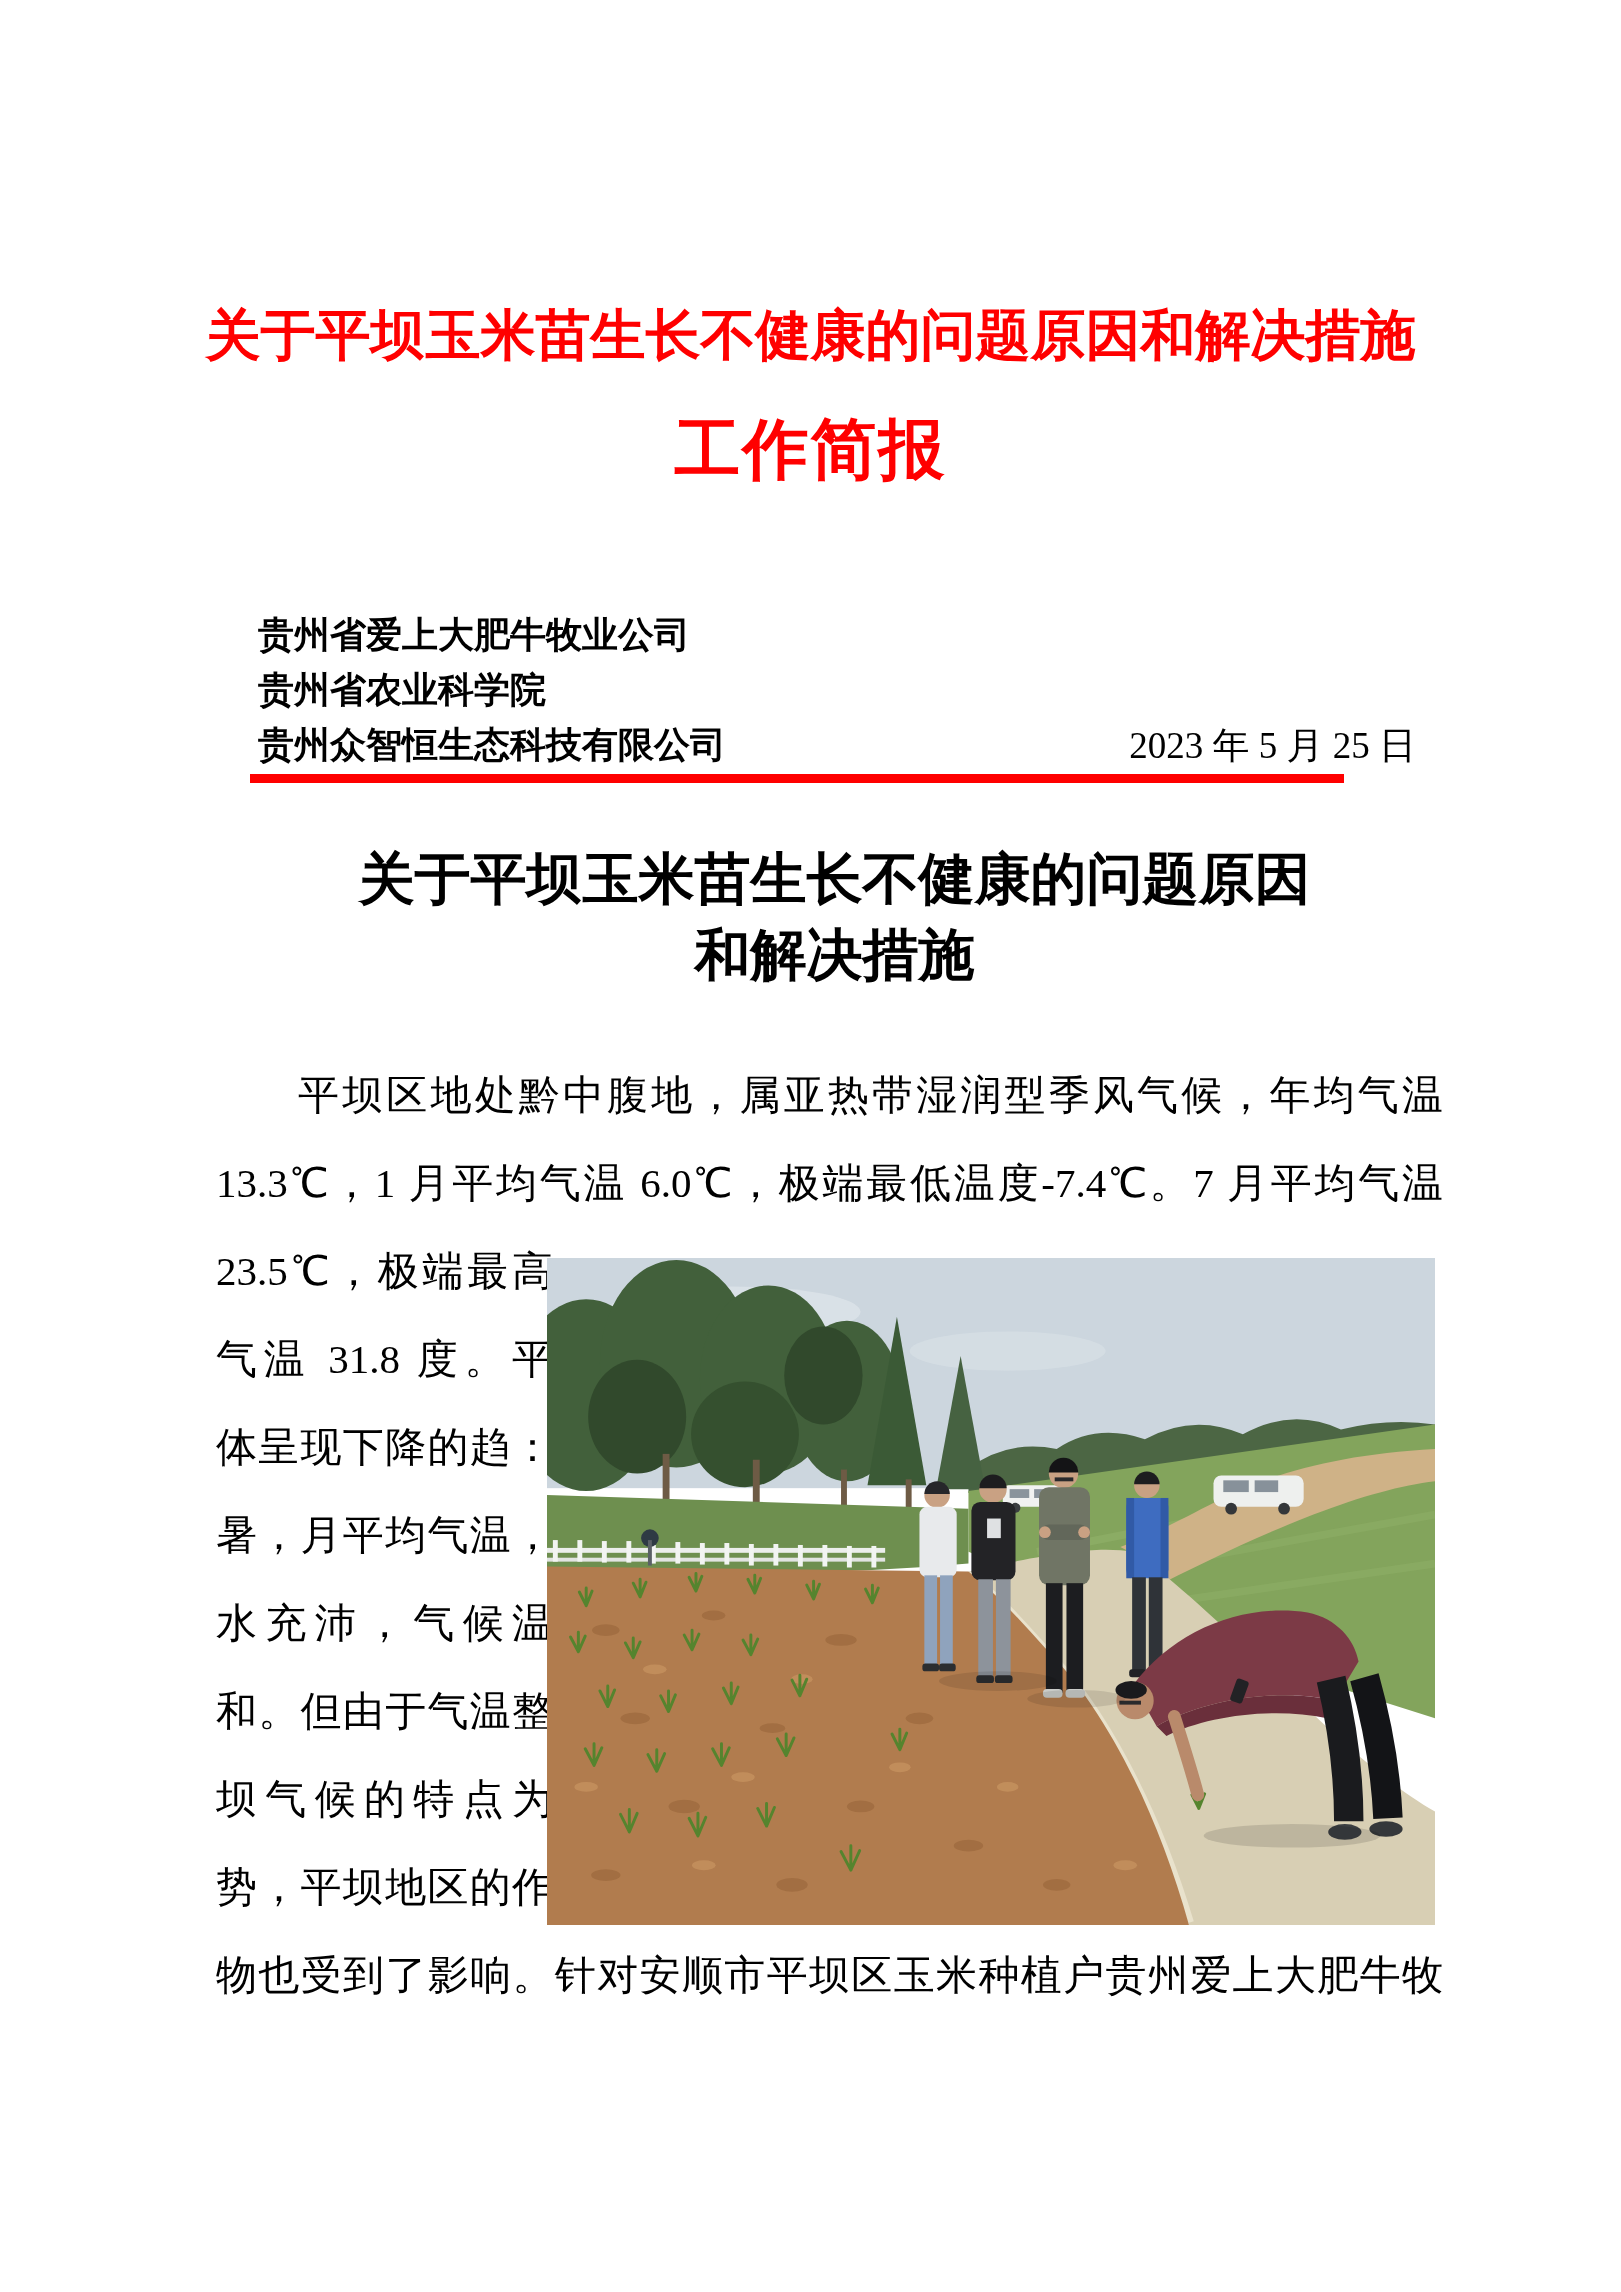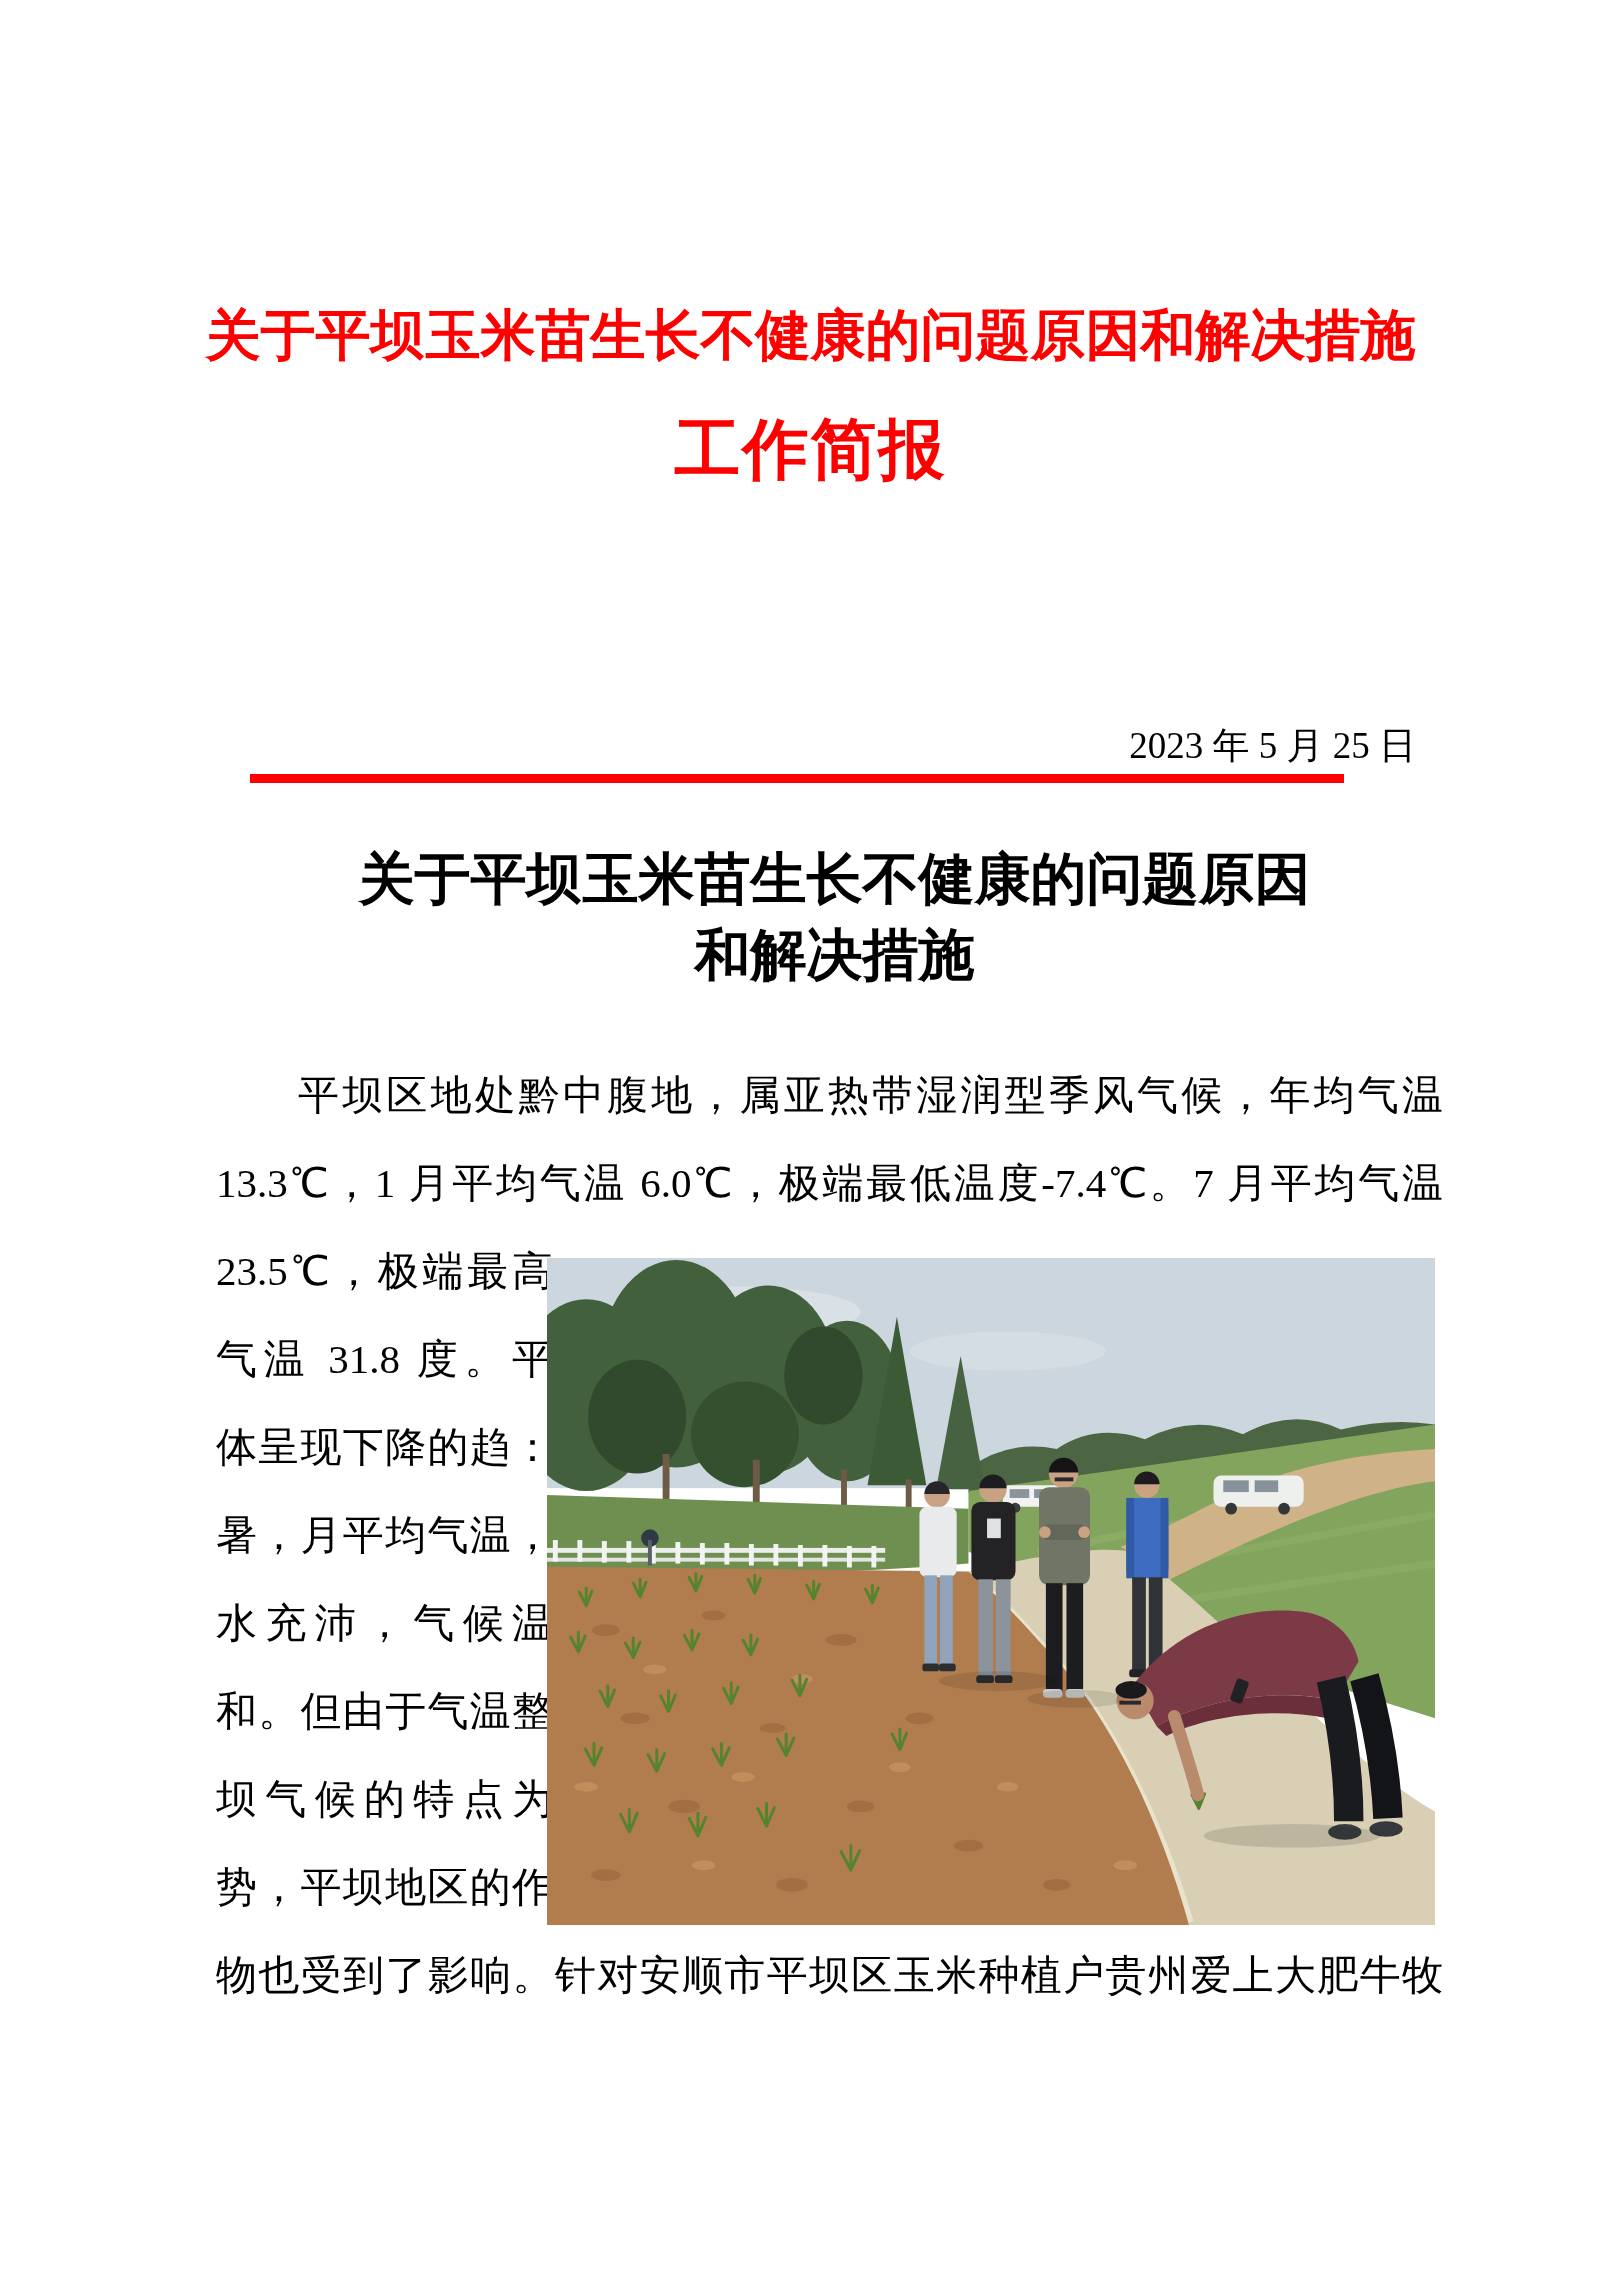--- a/index.html
+++ b/index.html
@@ -56,20 +56,25 @@
 </style>
 </head>
 <body>
 
 <div class="page">
 
   <div class="title-red">关于平坝玉米苗生长不健康的问题原因和解决措施</div>
 
   <div class="brief-title">工作简报</div>
 
+  <div class="orgs">
+    <div>贵州省爱上大肥牛牧业公司</div>
+    <div>贵州省农业科学院</div>
+    <div>贵州众智恒生态科技有限公司</div>
+  </div>
 
   <div class="date">2023 年 5 月 25 日</div>
 
   <div class="red-rule"></div>
 
   <div class="section-heading">
     <div>关于平坝玉米苗生长不健康的问题原因</div>
     <div>和解决措施</div>
   </div>
 

